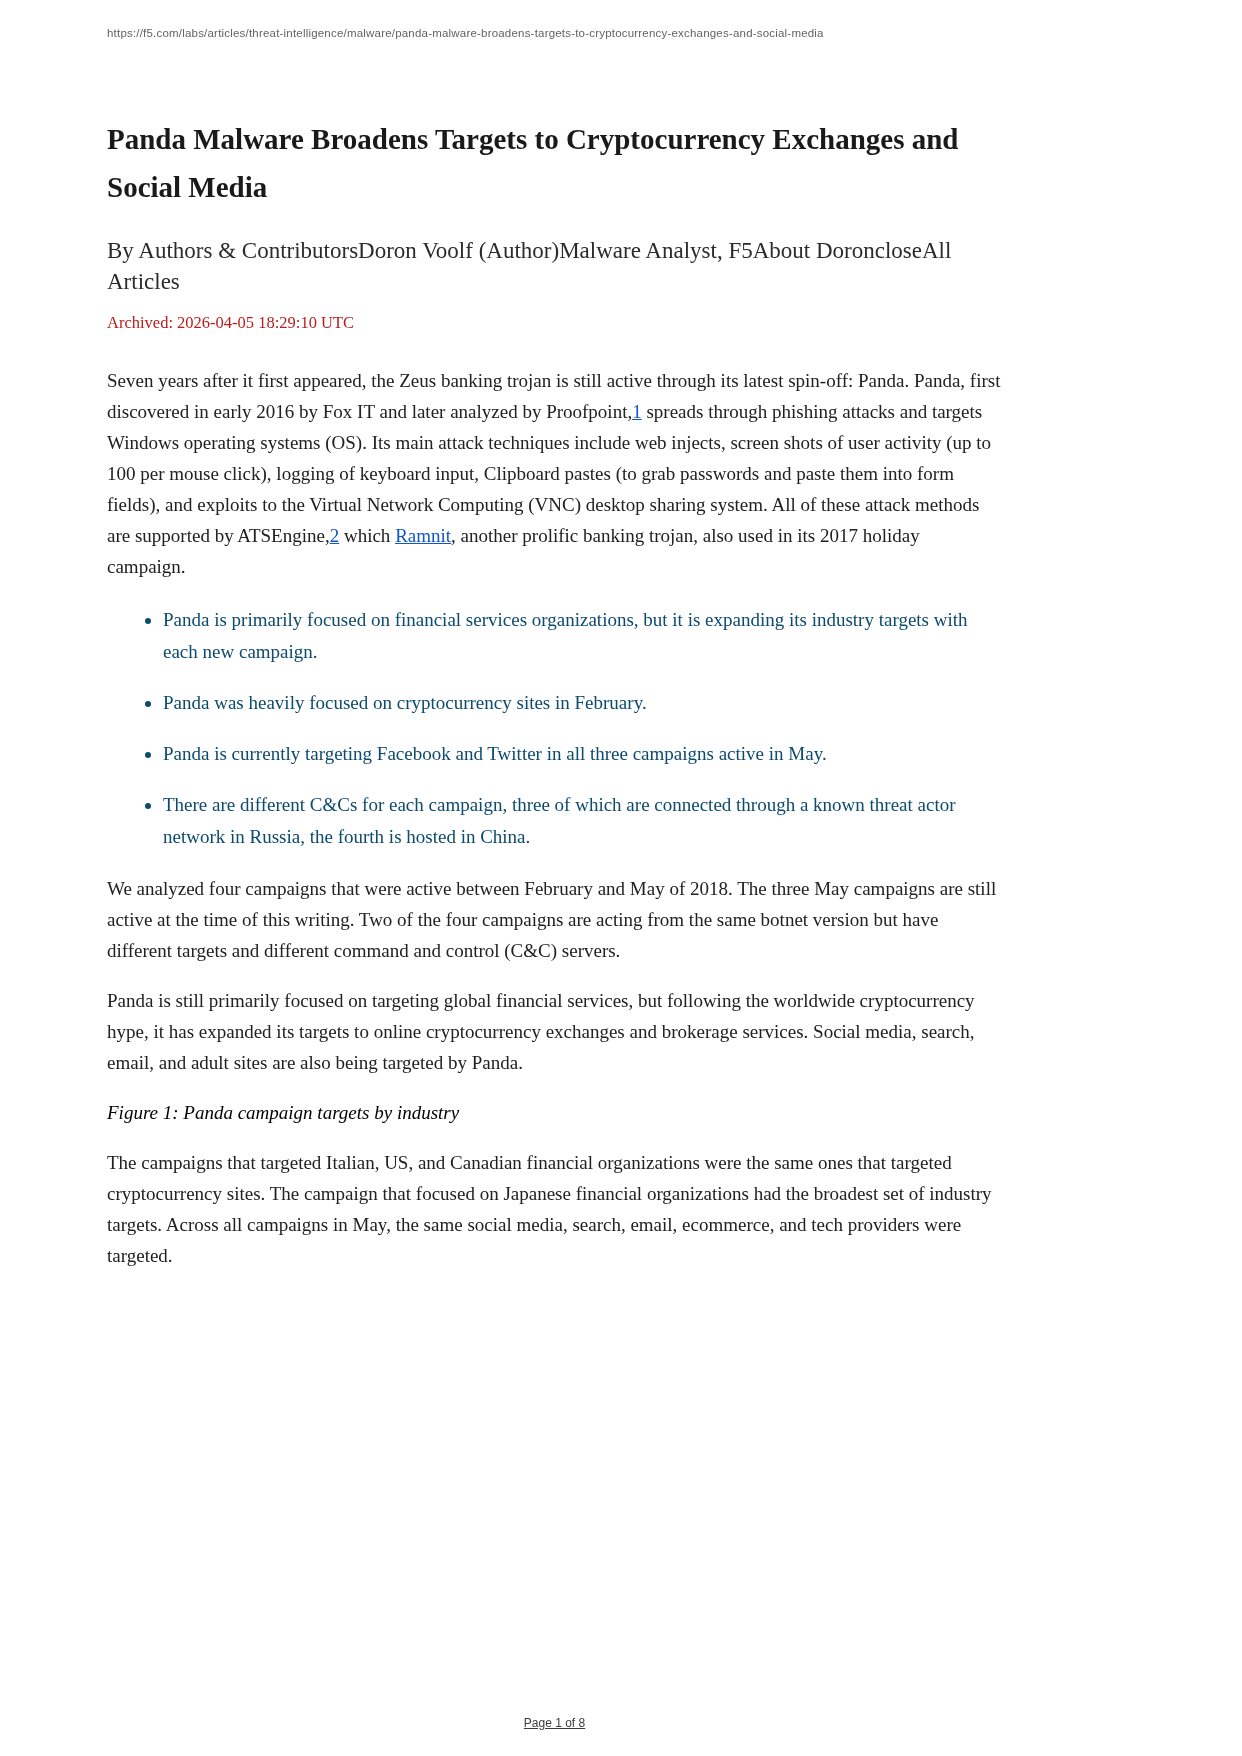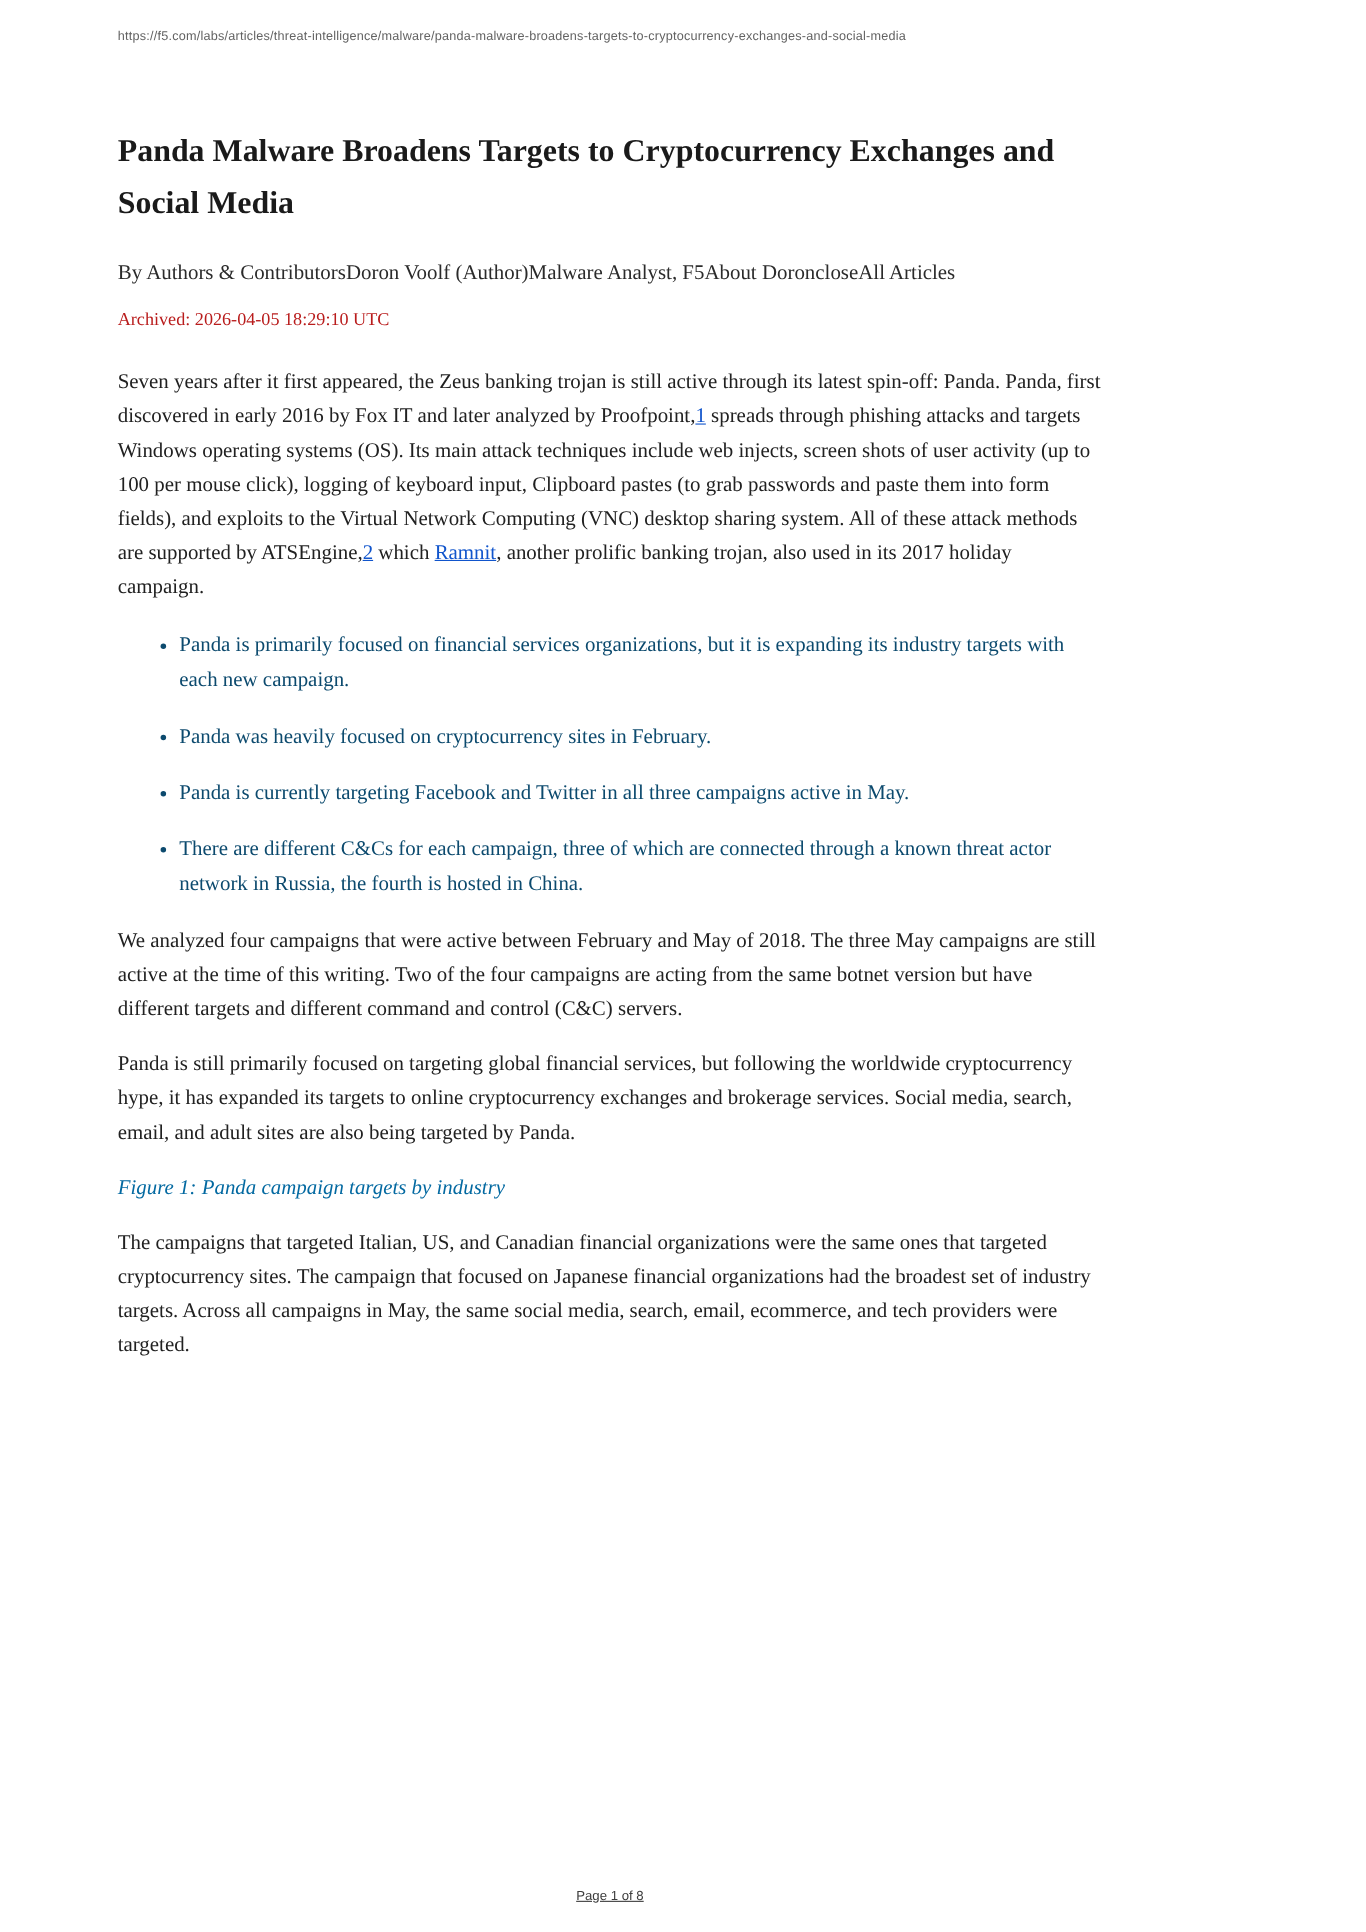--- a/index.html
+++ b/index.html
@@ -22,53 +22,52 @@
     font-size: 11.5px;
     color: #636363;
     letter-spacing: 0.2px;
     white-space: nowrap;
   }
   .content {
     position: absolute;
     top: 0;
     left: 107px;
     width: 895px;
-    padding-top: 77px;
-    margin-top: 36px;
+    padding-top: 115px;
   }
   h1.article-title {
     font-size: 29px;
     font-weight: bold;
     line-height: 48px;
     color: #1a1a1a;
     margin-bottom: 24px;
   }
   .byline {
-    font-size: 19px;
+    font-size: 23px;
     line-height: 31px;
     color: #2b2b2b;
     margin-bottom: 14px;
   }
   .archived {
     font-size: 16.5px;
     line-height: 24px;
     color: #b91c1c;
     margin-bottom: 30px;
   }
   p.body-para {
     font-size: 19px;
     line-height: 31px;
     color: #212121;
     margin-bottom: 19px;
   }
   p.figure-caption {
     font-size: 19px;
     line-height: 31px;
     font-style: italic;
-    color: #0369a1;
+    color: #000000;
     margin-bottom: 19px;
   }
   ul.key-points {
     margin: 22px 0 20px 0;
     padding-left: 56px;
   }
   ul.key-points li {
     font-size: 19px;
     line-height: 32px;
     color: #0c4a6e;

